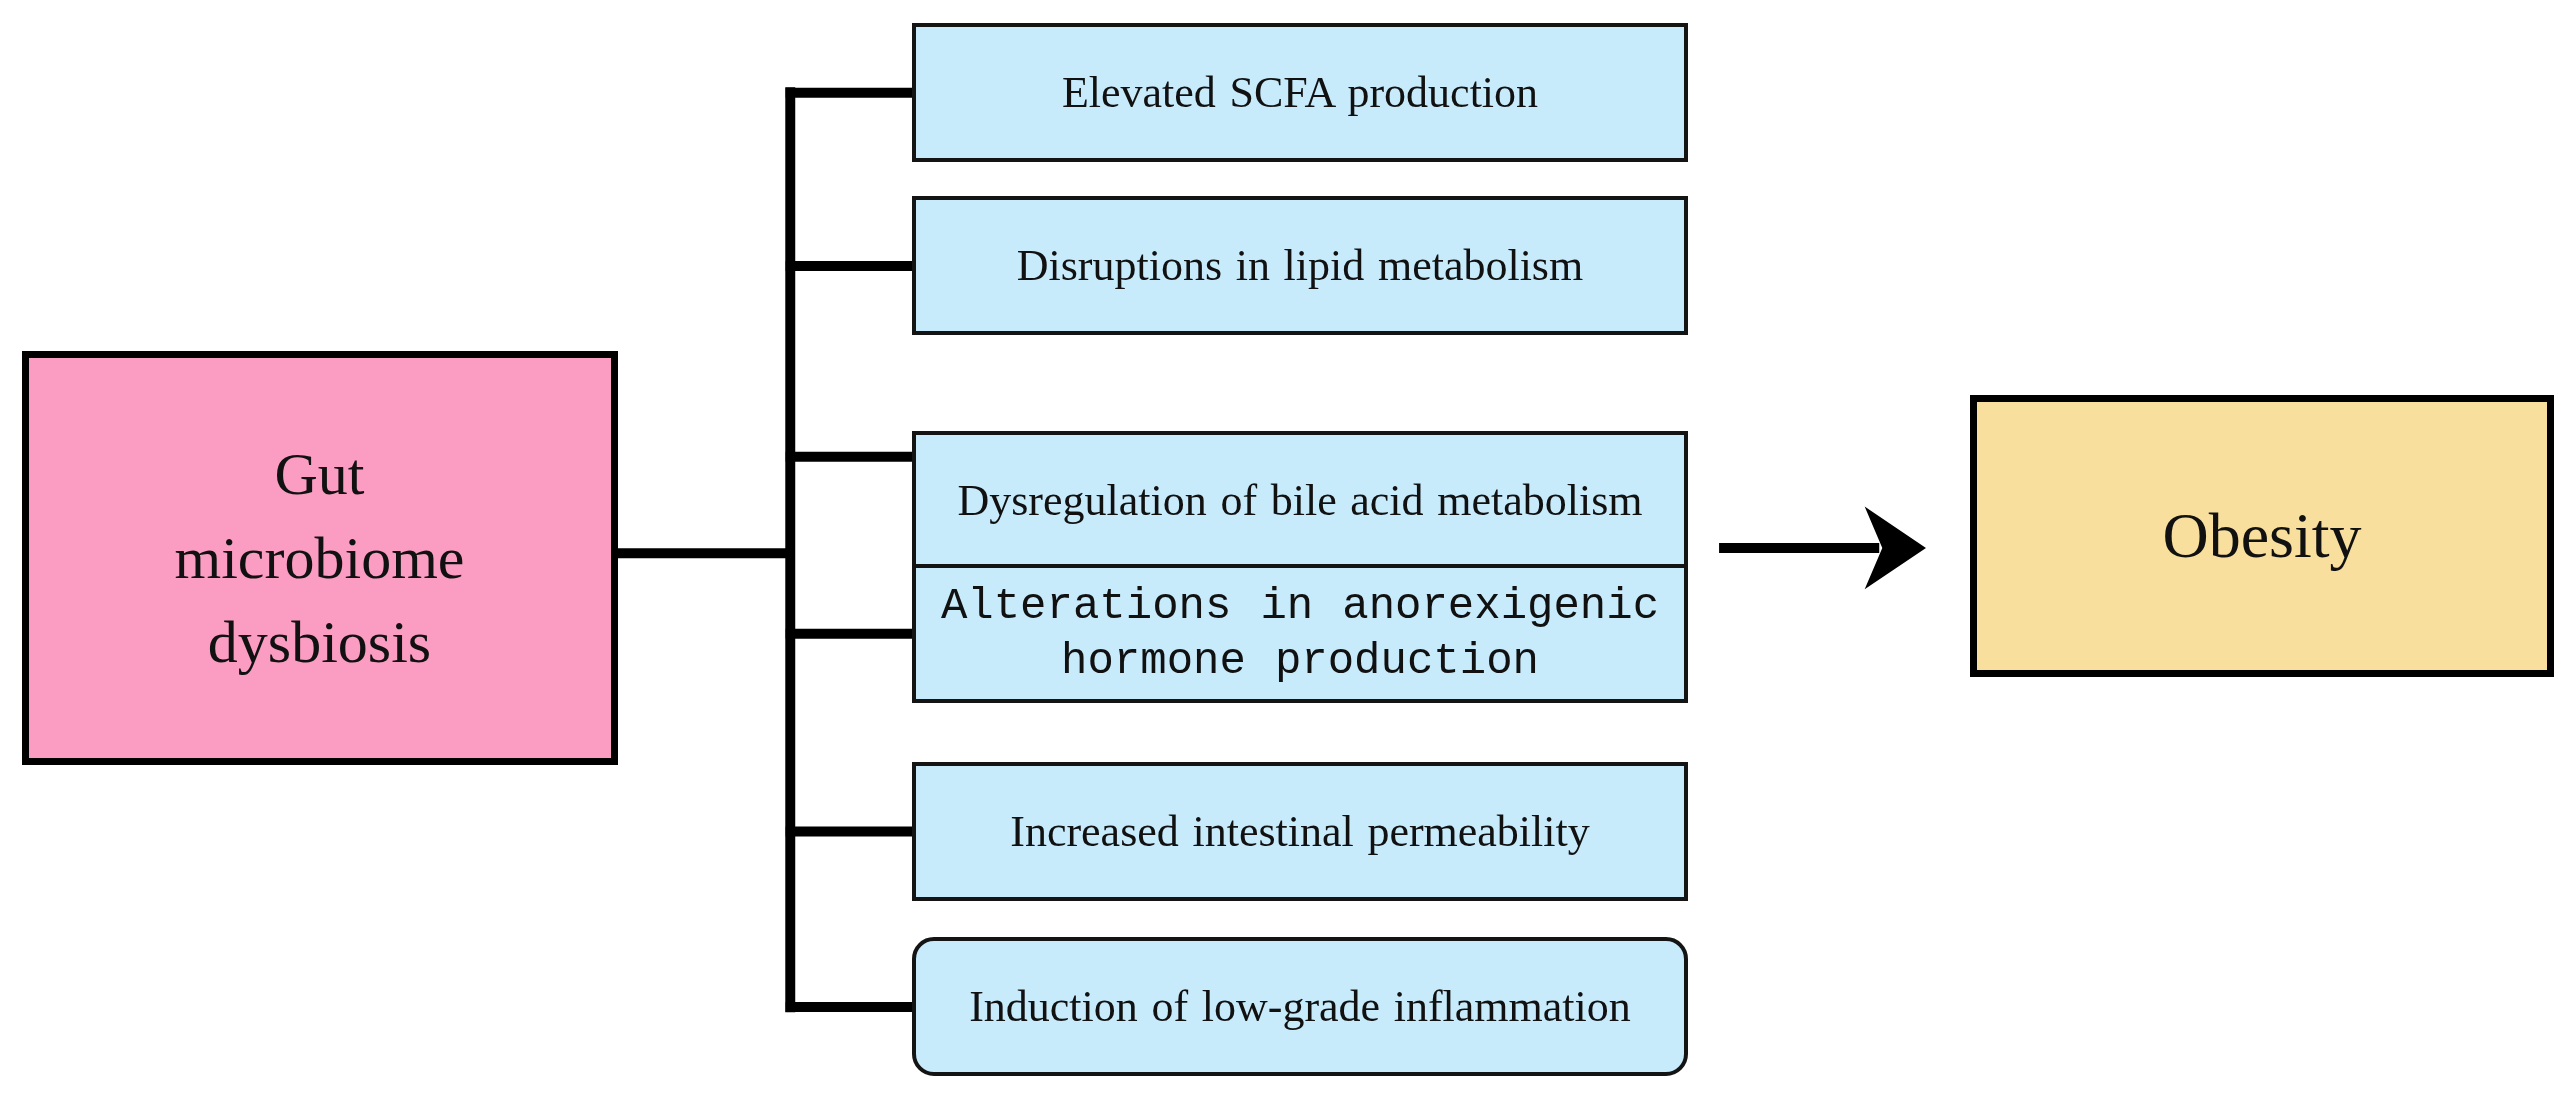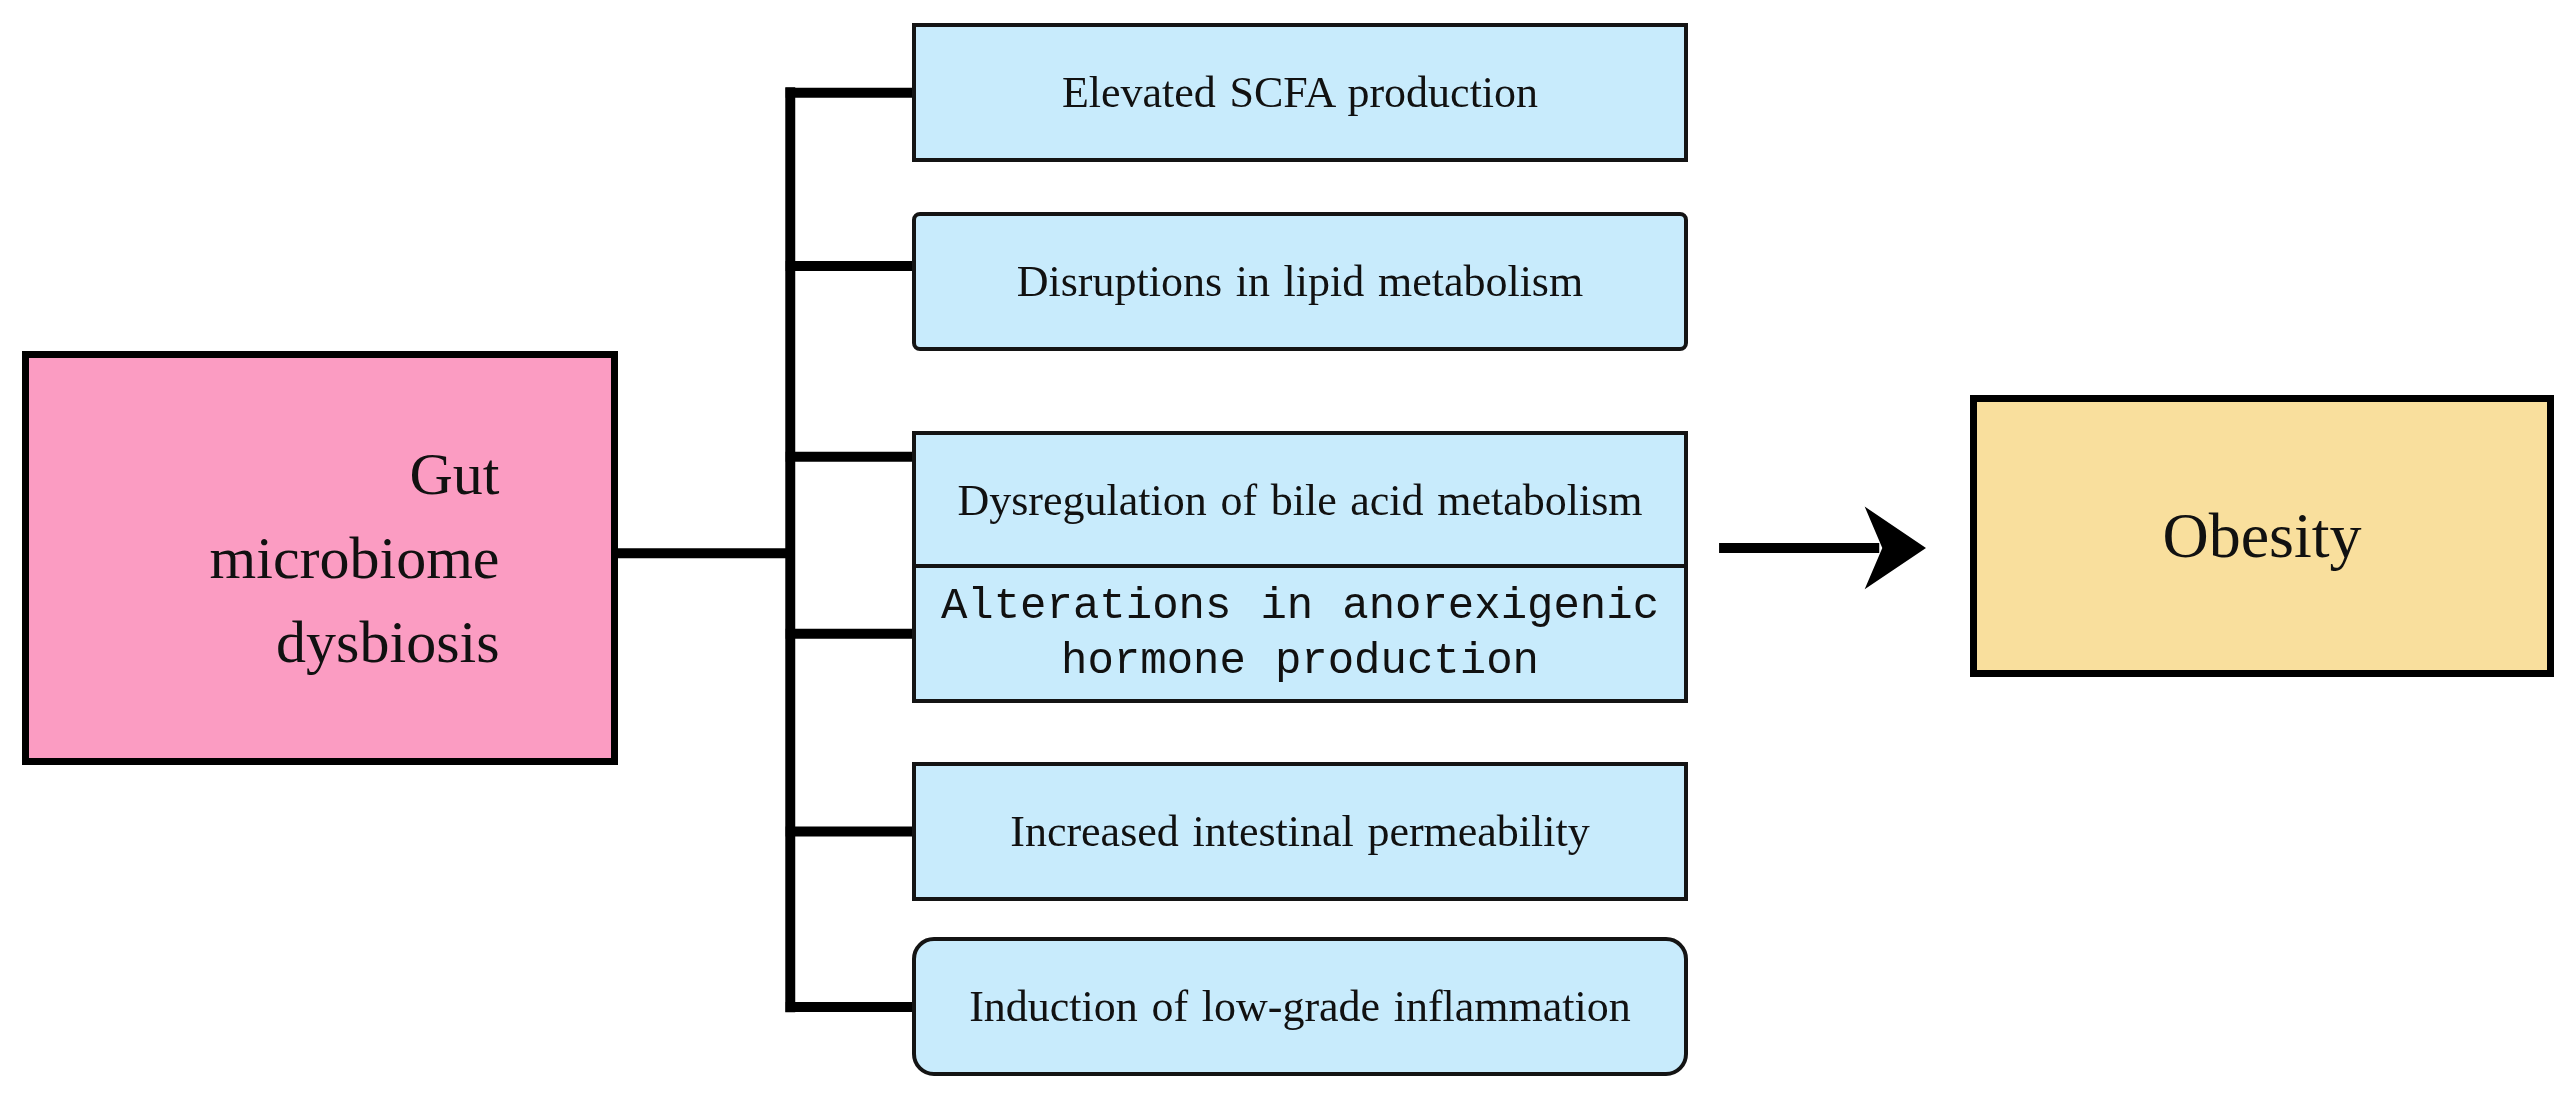--- a/index.html
+++ b/index.html
@@ -44,33 +44,32 @@
     left: 21.5px; top: 351px;
     width: 596px; height: 414px;
     background: var(--source-fill);
     border: 7px solid var(--line);
     font-size: 60px;
     line-height: 1.4;
   }
   .node.source .label {
     display: block;
     max-width: 360px;
-    text-align: right;
   }
   .node.mediator {
     left: 912px;
     width: 776px; height: 139px;
     background: var(--mediator-fill);
     border: 4.6px solid var(--border);
     font-size: 44px;
     line-height: 1.25;
     padding: 0 18px;
   }
   .m1 { top: 23px; }
-  .m2 { top: 212px; border-radius: 8px; }
+  .m2 { top: 196px; }
   .m3 { top: 387px; margin-top: 44px; }
   .m4 { top: 564px; font-family: Liberation Mono, monospace; }
   .m5 { top: 762px; justify-content: center; }
   .m6 { top: 937px; border-radius: 22px; }
   .node.outcome {
     left: 1970px; top: 395px;
     width: 584px; height: 282px;
     background: var(--outcome-fill);
     border: 7px solid var(--line);
     font-size: 64px;

